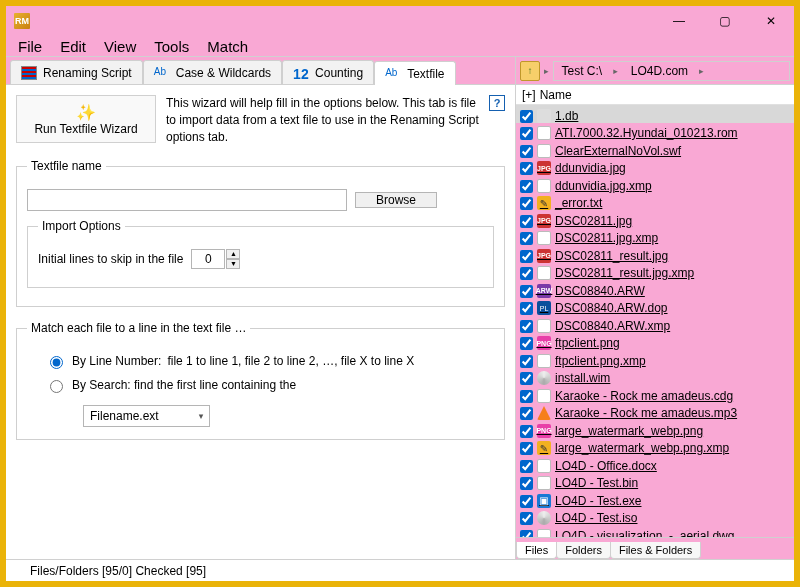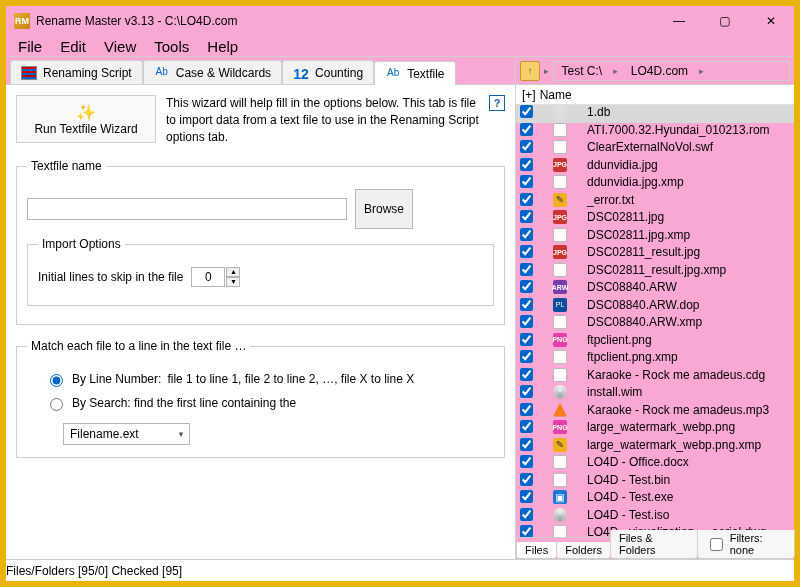--- a/index.html
+++ b/index.html
@@ -18,21 +18,21 @@
   .titlebar .title { font-size:12px; }
   .titlebar .spacer { flex:1; }
   .titlebar .sysbtn { width:46px; height:30px; display:flex; align-items:center; justify-content:center; font-size:12px; font-family:sans-serif;}
   .menubar { height:20px; display:flex; align-items:center; padding:0 4px; gap:2px; font-size:15px;}
   .menubar span { padding:2px 8px;}
   .hr { border-top:1px solid #d0d0d0; }
   .content { flex:1; display:flex; min-height:0;}
   .left-pane { width: 510px; display:flex; flex-direction:column; border-right:1px solid #d0d0d0;}
   .right-pane { flex:1; display:flex; flex-direction:column; min-width:0;}
   
-  .tabstrip { height:28px; display:flex; align-items:flex-end; padding-left:4px; gap:0; border-bottom:1px solid #d0d0d0;text-align:center;}
+  .tabstrip { height:28px; display:flex; align-items:flex-end; padding-left:4px; gap:0; border-bottom:1px solid #d0d0d0;}
   .tab { display:flex; align-items:center; gap:6px; padding:4px 10px; border:1px solid #cfcfcf; border-bottom:none; border-top-left-radius:3px; border-top-right-radius:3px; background:#f2f2f2; font-size:12px; height:24px;}
   .tab.active { background:#fff; position:relative; top:1px;}
   .tabicon { width:16px; height:14px; display:inline-block;}
   .icon-rect { border:1px solid #888; background:repeating-linear-gradient(#c00,#c00 2px,#06c 2px,#06c 4px); }
   .icon-ab { font-size:10px; font-weight:normal; color:#06c;}
   .icon-12 { font-size:14px; font-weight:bold; color:#06c;}
   
   .left-inner { padding:10px; overflow:auto; flex:1; background:#fff;}
   .wizard-row { display:flex; gap:10px; align-items:flex-start;}
   .wand-btn {
@@ -40,79 +40,78 @@
     display:flex; flex-direction:column; align-items:center; justify-content:center;
     font-size:12px; height:48px; min-width:140px; text-align:center;
   }
   .wand-btn .wand { font-size:16px; }
   .wizard-desc { font-size:12px; line-height:1.4; flex:1;}
   .help-icon { width:16px;height:16px;border:1px solid #1560b0;color:#1560b0;display:flex;align-items:center;justify-content:center;font-weight:bold;font-size:11px;}
   fieldset { border:1px solid #cfcfcf; margin:14px 0 6px 0; padding:10px 10px 12px 10px;}
   legend { padding:0 4px; font-size:12px;}
   .row { display:flex; align-items:center; gap:8px; margin:6px 0; font-size:12px;}
   input[type=text].textfield { width:100%; max-width:320px; height:22px; border:1px solid #b5b5b5; padding:2px 4px; font-size:12px;}
-  .btn { border:1px solid #b5b5b5; background:#f0f0f0; padding:2px 8px; height:40px; font-size:12px; display:inline-flex;align-items:center;}
+  .btn { border:1px solid #b5b5b5; background:#f0f0f0; padding:2px 20px; height:16px; font-size:12px; display:inline-flex;align-items:center;}
   .spinner { display:inline-flex; align-items:center;}
   .spinner input { width:34px; height:20px; border:1px solid #b5b5b5; text-align:center; font-size:12px;}
   .spinner .arrows { display:flex; flex-direction:column; margin-left:1px;}
   .spinner .arrows div { width:14px;height:10px;border:1px solid #b5b5b5;background:#f0f0f0;font-size:7px;line-height:7px;text-align:center;}
   .short { width:30px; height:20px; border:1px solid #b5b5b5; text-align:center;}
   label.radio { display:flex; align-items:center; gap:6px; margin:8px 0 4px 18px;}
   input[type=radio]{ accent-color:#0066cc;}
-  .combo { display:inline-flex; align-items:center; border:1px solid #b5b5b5; height:22px; padding:0 6px; margin-left:36px; margin-top:8px; gap:40px; font-size:12px;}
+  .combo { display:inline-flex; align-items:center; border:1px solid #b5b5b5; height:22px; padding:0 6px; margin-left:56px; margin-top:8px; gap:40px; font-size:12px;}
   .combo .chev { font-size:9px; color:#555;}
   
   .crumbbar { height:28px; display:flex; align-items:center; gap:4px; padding:3px 4px; border-bottom:1px solid #d0d0d0;}
   .upfolder { width:20px;height:20px; background:#f7cf6a;border:1px solid #c0982a; border-radius:2px; display:flex;align-items:center;justify-content:center;font-size:10px;color:#3a6b1a;}
   .crumb-seg { border:1px solid #cfcfcf; display:flex; align-items:center; font-size:12px; flex:1;}
   .crumb-seg span { padding:2px 6px 2px 8px; border-right:1px solid transparent;}
   .crumb-seg .ar { color:#666;font-size:9px; padding:0 4px;}
   .filehdr { height:20px; background:#fff; border-bottom:1px solid #e0e0e0; display:flex; align-items:center; padding-left:6px; font-size:12px;}
   .filehdr .plus { margin-right:4px;}
   .filelist { flex:1; overflow-y:scroll; overflow-x:hidden; font-size:12px;}
-  .frow { display:flex; align-items:flex-start; height:17.5px; padding-left:4px; gap:20px; white-space:nowrap;}
+  .frow { display:flex; align-items:flex-end; height:17.5px; padding-left:4px; gap:4px; white-space:nowrap;text-decoration:underline;}
   .frow.sel { background:#d8d8d8;}
   .frow input[type=checkbox]{ width:13px;height:13px; accent-color:#0066cc; margin:0;}
   .ficn { width:14px; height:14px; display:inline-flex; align-items:center; justify-content:center; font-size:10px; border-radius:2px;}
   .ic-gray { background:#ddd; color:#666;}
   .ic-white { background:#fff; border:1px solid #bbb; color:#777; font-size:8px;}
   .ic-red { background:#c33; color:#fff; font-size:7px; font-weight:bold;}
   .ic-yel { background:#f2b020; color:#333;}
   .ic-purp { background:#7a3aa8; color:#fff; font-size:7px; font-weight:bold;}
   .ic-blue { background:#0b4f9c; color:#fff; font-size:7px;}
   .ic-pink { background:#e83fa8; color:#fff; font-size:7px; font-weight:bold;}
   .ic-disc { background:conic-gradient(#eee,#aaa,#eee); border-radius:50%;}
   .ic-vlc { background:#f67f1d; clip-path: polygon(50% 0, 100% 100%, 0 100%);}
   .ic-bluebox { background:#1978d4;color:#fff;}
   .bottom-tabs { height:22px; border-top:1px solid #cfcfcf; display:flex; align-items:flex-end; font-size:11px;}
   .btab { border:1px solid #cfcfcf; border-top:none; border-bottom-left-radius:4px; border-bottom-right-radius:4px; padding:2px 8px; background:#f7f7f7; margin-right:-1px;}
   .btab.active { background:#fff;}
   .btab.right { margin-left:auto; display:flex; gap:4px; align-items:center;}
-  .statusbar { height:22px; border-top:1px solid #d0d0d0; display:flex; align-items:center; padding:0 0; font-size:12px; background:#fff;}
+  .statusbar { height:22px; border-top:1px solid #d0d0d0; display:flex; align-items:center; padding:0 24px; font-size:12px; background:#fff;}
   
 </style>
 </head>
 <body>
 
 <div class="window">
   <div class="titlebar">
     <span class="icon-rm">RM</span>
-    <span class="title">Rename Master v3.13 - C:\LO4D.com</span>
     <span class="spacer"></span>
     <div class="sysbtn">—</div>
     <div class="sysbtn">▢</div>
     <div class="sysbtn close">✕</div>
   </div>
 
   <div class="menubar">
     <span>File</span>
     <span>Edit</span>
     <span>View</span>
     <span>Tools</span>
-    <span>Help</span>
+    <span>Match</span>
   </div>
   <div class="hr"></div>
 
   <div class="content">
 
     <div class="left-pane">
       <div class="tabstrip">
         <div class="tab">
           <span class="tabicon icon-rect"></span>
           <span>Renaming Script</span>
@@ -270,27 +269,27 @@
             <span class="ficn ic-pink">PNG</span>
             <span>ftpclient.png</span>
           </div>
           <div class="frow">
             <input type="checkbox" checked="" style="">
             <span class="ficn ic-white"></span>
             <span>ftpclient.png.xmp</span>
           </div>
           <div class="frow">
             <input type="checkbox" checked="" style="">
-            <span class="ficn ic-white"></span>
-            <span>Karaoke - Rock me amadeus.cdg</span>
-          </div>
-          <div class="frow">
-            <input type="checkbox" checked="" style="">
             <span class="ficn ic-disc"></span>
             <span>install.wim</span>
+          </div>
+          <div class="frow">
+            <input type="checkbox" checked="" style="">
+            <span class="ficn ic-white"></span>
+            <span>Karaoke - Rock me amadeus.cdg</span>
           </div>
           <div class="frow">
             <input type="checkbox" checked="" style="">
             <span class="ficn ic-vlc"></span>
             <span>Karaoke - Rock me amadeus.mp3</span>
           </div>
           <div class="frow">
             <input type="checkbox" checked="" style="">
             <span class="ficn ic-pink">PNG</span>
             <span>large_watermark_webp.png</span>
@@ -328,24 +327,20 @@
           <div class="frow">
             <input type="checkbox" checked="" style="">
             <span class="ficn ic-white"></span>
             <span>LO4D.com - APK App.apk</span>
           </div>
         </div>
       <div class="bottom-tabs">
         <div class="btab active">Files</div>
         <div class="btab">Folders</div>
         <div class="btab">Files &amp; Folders</div>
-        <div class="btab right">
-          <input type="checkbox" style="">
-          <span>Filters: none</span>
-        </div>
       </div>
     </div>
   </div>
 
   <div class="statusbar">
     <span>Files/Folders [95/0] Checked [95]</span>
   </div>
 </div>
 
 </body></html>

